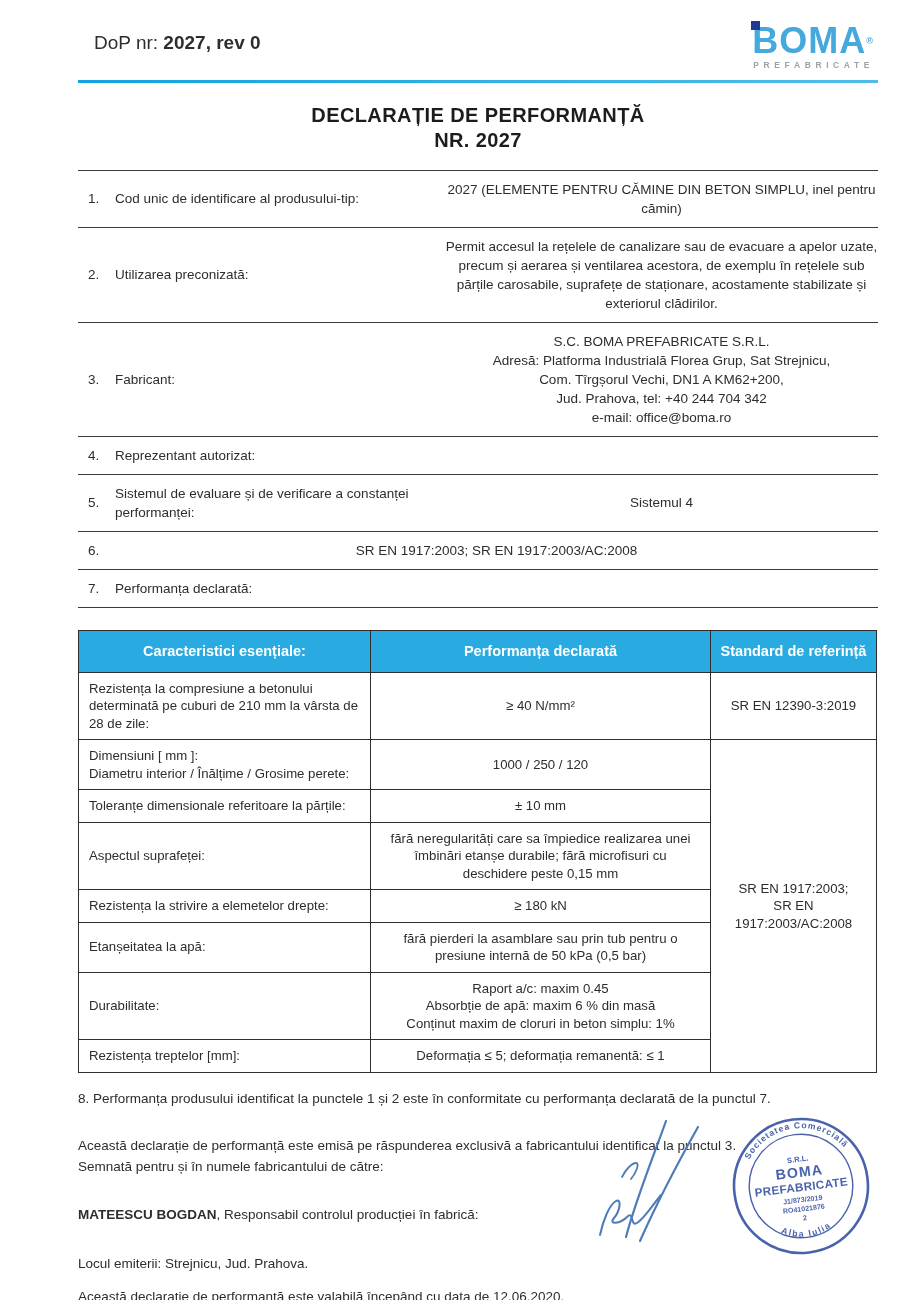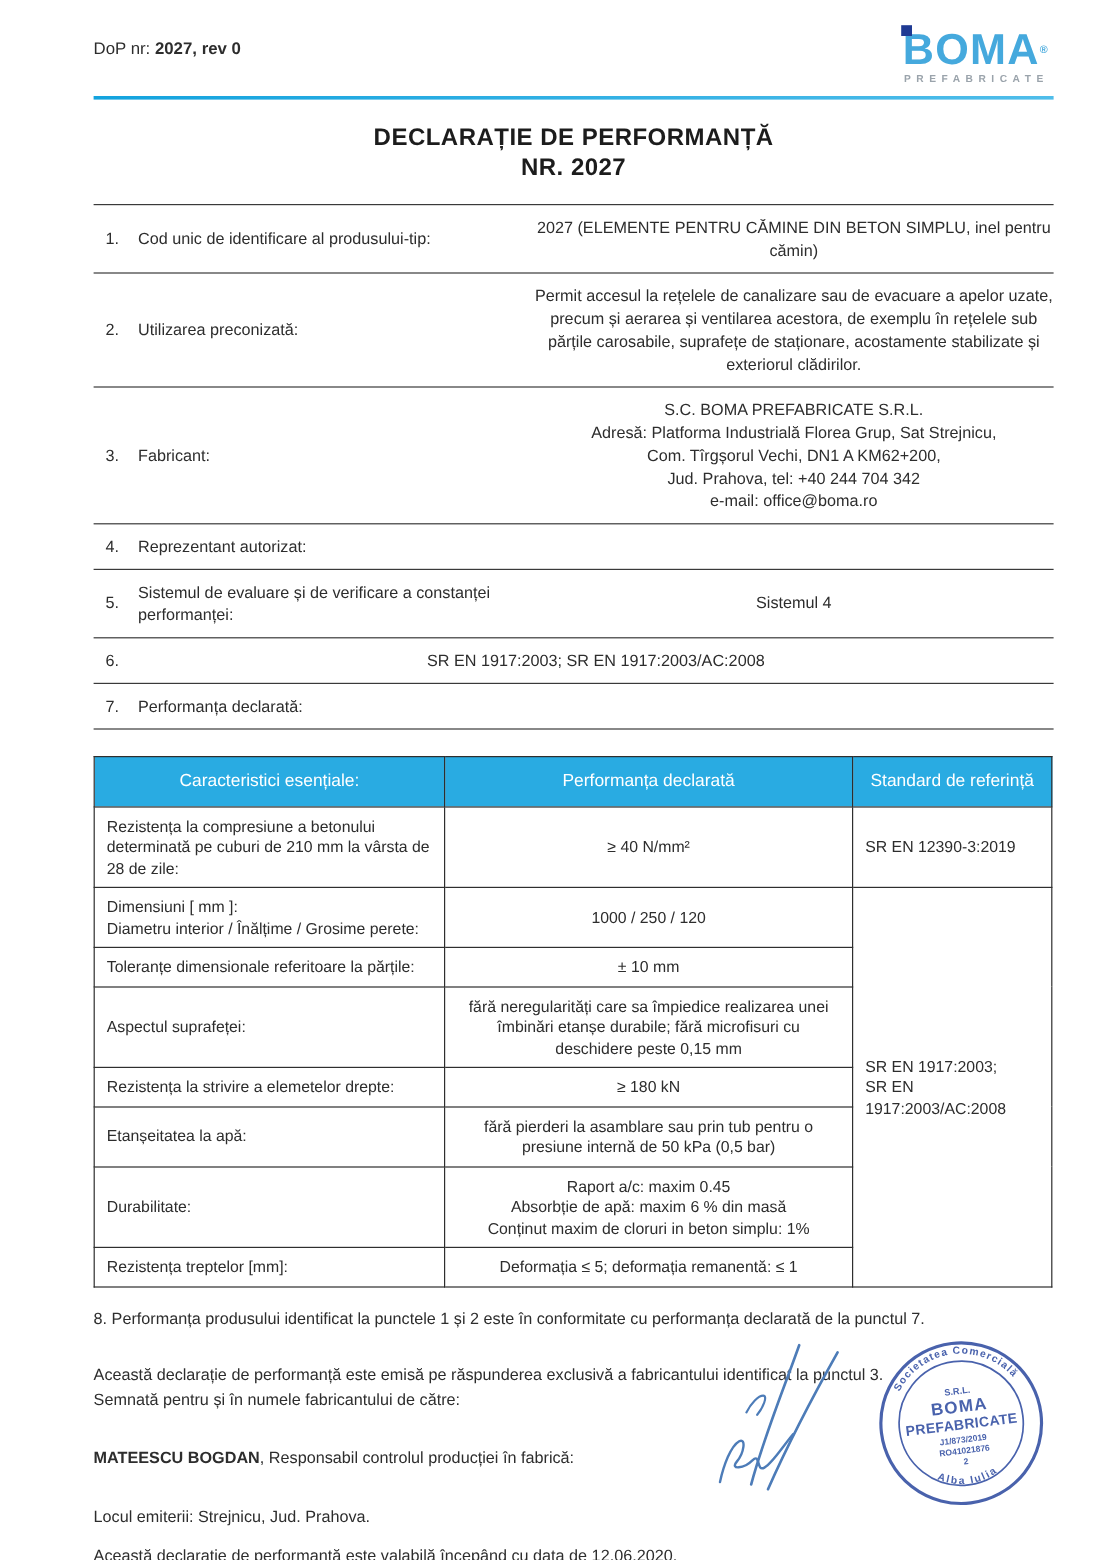--- a/index.html
+++ b/index.html
@@ -5,21 +5,21 @@
   * { margin:0; padding:0; box-sizing:border-box; }
   html,body { background:#ffffff; }
   .page {
     width:920px; height:1300px; background:#ffffff; position:relative;
     font-family:"Liberation Sans", sans-serif; color:#2d2d2d; overflow:hidden;
   }
   .content { padding:0 42px 0 78px; }
 
   
   .topbar { display:flex; justify-content:space-between; align-items:flex-start; padding-top:24px; }
-  .dop-line { font-size:14px; padding-top:8px; }
+  .dop-line { font-size:19px; padding-top:8px;margin-left:16px; }
   .dop-line b { font-weight:bold; }
   .logo { position:relative; text-align:right; padding-right:4px; }
   .logo-main { font-size:36px; font-weight:bold; letter-spacing:1px; color:#45a9dd; line-height:34px; position:relative; display:inline-block; }
   .logo-sq { position:absolute; left:-1px; top:-3px; width:9px; height:9px; background:#1f3a93; }
   .logo-reg { font-size:9px; color:#45a9dd; vertical-align:top; }
   .logo-sub { font-size:8.5px; letter-spacing:4.6px; color:#9aa3ab; font-weight:bold; margin-top:2px; text-align:left; padding-left:3px; }
   .rule-top { height:2.5px; margin-top:10px; background:linear-gradient(to right,#13a3de,#4fbdea); }
 
   
   .title { text-align:center; font-weight:bold; font-size:20px; letter-spacing:0.4px; color:#1c1c1c; margin-top:20px; line-height:25px; }
@@ -28,27 +28,27 @@
   .items { margin-top:17px; border-top:1.2px solid #3a3a3a; }
   .item { display:flex; align-items:center; border-bottom:1.2px solid #3a3a3a; padding:9px 0; font-size:13.5px; line-height:19px; }
   .item .num { width:37px; padding-left:10px; flex:none; }
   .item .label { width:330px; flex:none; padding-right:10px; }
   .item .value { flex:1; text-align:center; white-space:pre-line; }
 
   
   table.perf { border-collapse:collapse; table-layout:fixed; width:798px; margin-top:22px; }
   table.perf th, table.perf td { border:1.6px solid #2e2e2e; }
   table.perf th {
-    background:#29abe2; color:#ffffff; font-size:14.5px; font-weight:normal;
+    background:#29abe2; color:#ffffff; font-size:14.5px; font-weight:bold;
     padding:11px 8px; text-align:center; line-height:19px;
   }
   table.perf td { font-size:13.2px; line-height:17.5px; padding:7px 10px; vertical-align:middle; }
   td.cell-char { text-align:left; white-space:pre-line; }
   td.cell-perf { text-align:center; white-space:pre-line; }
-  td.cell-std  { text-align:left; white-space:pre-line; }
+  td.cell-std  { text-align:center; white-space:pre-line; }
   .col1 { width:292px; } .col2 { width:340px; } .col3 { width:166px; }
 
   
   .note { font-size:13.5px; line-height:21px; white-space:pre-line; }
   .note-8 { margin-top:15px; }
   .note-resp { margin-top:26px; }
   .note-signer { margin-top:27px; }
   .note-place { margin-top:28px; }
   .note-validity { margin-top:12px; }
 

